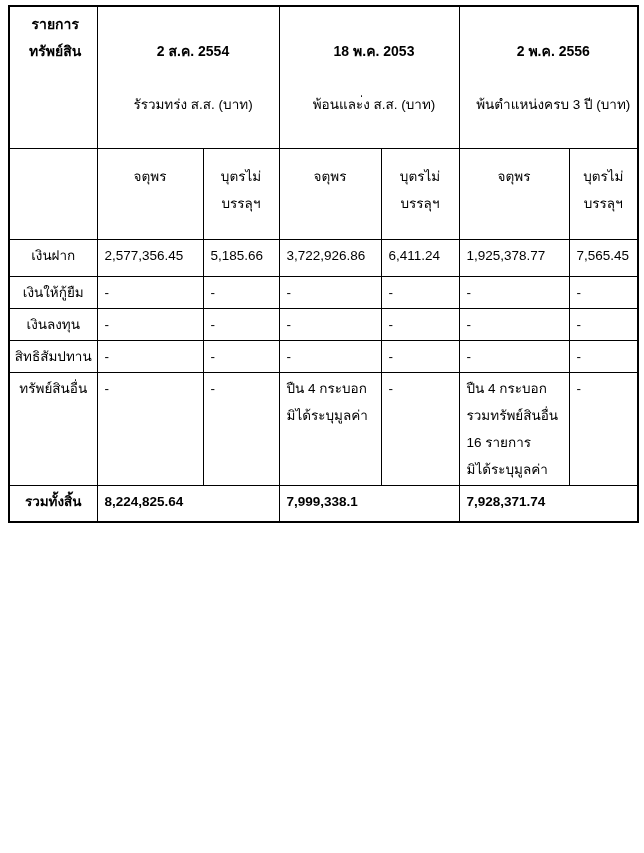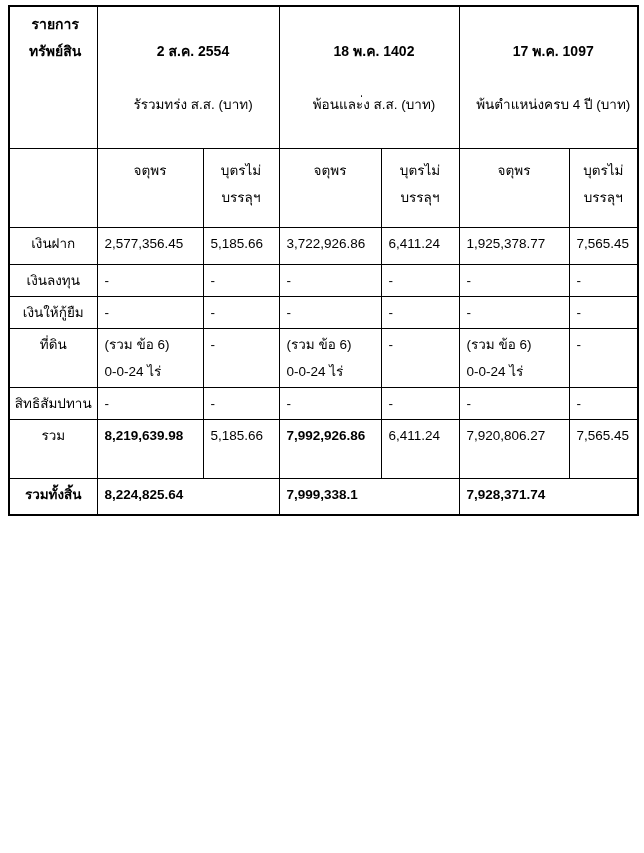--- a/index.html
+++ b/index.html
@@ -49,21 +49,21 @@
     font-weight: bold;
     font-size: 14px;
     line-height: 26px;
   }
   td.ghead .sub {
     line-height: 28px;
   }
   td.subhead {
     text-align: center;
     height: 62px;
-    padding: 8px 2px;
+    padding: 14px 2px;
     margin-left: 32px;
   }
   td.corner {
     text-align: center;
     font-weight: bold;
     font-size: 14px;
     padding-top: 4px;
     line-height: 27px;
   }
   .b { font-weight: bold; }
@@ -90,26 +90,26 @@
   </colgroup>
   <thead>
     <tr>
       <td class="corner">รายการ
 ทรัพย์สิน</td>
       <td class="ghead" colspan="2">
         <div class="date">2 ส.ค. 2554</div>
         <div class="sub">รัรวมทร่ง ส.ส.  (บาท)</div>
       </td>
       <td class="ghead" colspan="2">
-        <div class="date">18 พ.ค. 1402</div>
+        <div class="date">18 พ.ค. 2053</div>
         <div class="sub">พ้อนและ่ง ส.ส.  (บาท)</div>
       </td>
       <td class="ghead" colspan="2">
-        <div class="date">17 พ.ค. 1097</div>
-        <div class="sub">พ้นตำแหน่งครบ 4 ปี (บาท)</div>
+        <div class="date">2 พ.ค. 2556</div>
+        <div class="sub">พ้นตำแหน่งครบ 3 ปี (บาท)</div>
       </td>
     </tr>
     <tr>
       <td class="lbl"></td>
       <td class="subhead">จตุพร</td>
       <td class="subhead">บุตรไม่
 บรรลุฯ</td>
       <td class="subhead">จตุพร</td>
       <td class="subhead">บุตรไม่
 บรรลุฯ</td>
@@ -121,67 +121,59 @@
   <tbody>
       <tr data-row-index="0">
         <td class="lbl">เงินฝาก</td>
         <td class="val">2,577,356.45</td>
         <td class="val">5,185.66</td>
         <td class="val">3,722,926.86</td>
         <td class="val">6,411.24</td>
         <td class="val">1,925,378.77</td>
         <td class="val">7,565.45</td>
       </tr>
-      <tr data-row-index="1">
-        <td class="lbl">เงินลงทุน</td>
-        <td class="val">-</td>
-        <td class="val">-</td>
-        <td class="val">-</td>
-        <td class="val">-</td>
-        <td class="val">-</td>
-        <td class="val">-</td>
-      </tr>
       <tr data-row-index="2">
         <td class="lbl">เงินให้กู้ยืม</td>
         <td class="val">-</td>
         <td class="val">-</td>
         <td class="val">-</td>
         <td class="val">-</td>
         <td class="val">-</td>
         <td class="val">-</td>
       </tr>
-      <tr data-row-index="3">
-        <td class="lbl">ที่ดิน</td>
-        <td class="val">(รวม ข้อ 6)
-0-0-24  ไร่</td>
+      <tr data-row-index="1">
+        <td class="lbl">เงินลงทุน</td>
         <td class="val">-</td>
-        <td class="val">(รวม ข้อ 6)
-0-0-24  ไร่</td>
         <td class="val">-</td>
-        <td class="val">(รวม ข้อ 6)
-0-0-24  ไร่</td>
+        <td class="val">-</td>
+        <td class="val">-</td>
+        <td class="val">-</td>
         <td class="val">-</td>
       </tr>
       <tr data-row-index="6">
         <td class="lbl">สิทธิสัมปทาน</td>
         <td class="val">-</td>
         <td class="val">-</td>
         <td class="val">-</td>
         <td class="val">-</td>
         <td class="val">-</td>
         <td class="val">-</td>
       </tr>
-      <tr data-row-index="8">
-        <td class="lbl">รวม</td>
-        <td class="val b">8,219,639.98</td>
-        <td class="val">5,185.66</td>
-        <td class="val b">7,992,926.86</td>
-        <td class="val">6,411.24</td>
-        <td class="val">7,920,806.27</td>
-        <td class="val">7,565.45</td>
+      <tr data-row-index="7">
+        <td class="lbl">ทรัพย์สินอื่น</td>
+        <td class="val">-</td>
+        <td class="val">-</td>
+        <td class="val">ปืน 4 กระบอก
+มิได้ระบุมูลค่า</td>
+        <td class="val">-</td>
+        <td class="val">ปืน 4 กระบอก
+รวมทรัพย์สินอื่น
+16 รายการ
+มิได้ระบุมูลค่า</td>
+        <td class="val">-</td>
       </tr>
       <tr data-row-index="9">
         <td class="lbl b">รวมทั้งสิ้น</td>
         <td class="val b" colspan="2">8,224,825.64</td>
         <td class="val b" colspan="2">7,999,338.1</td>
         <td class="val b" colspan="2">7,928,371.74</td>
       </tr>
     </tbody>
 </table>
 

